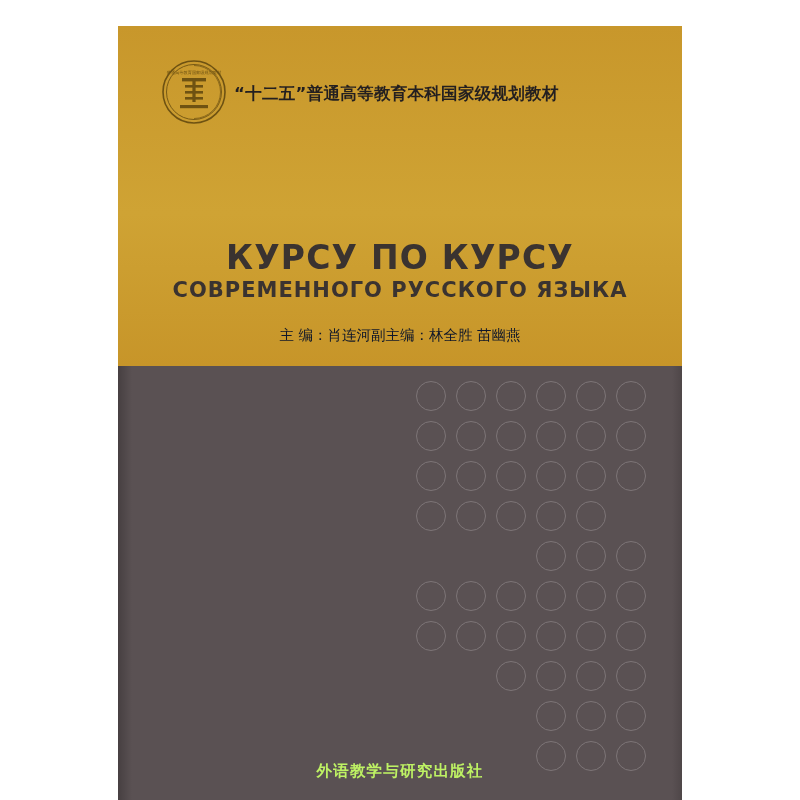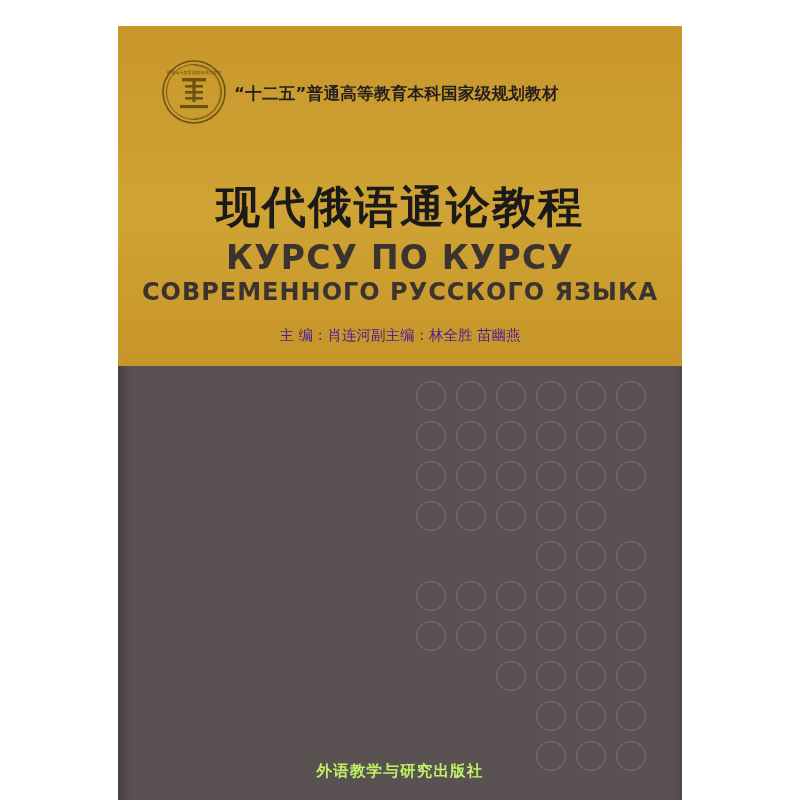--- a/index.html
+++ b/index.html
@@ -115,36 +115,36 @@
     color: #3a3330;
     letter-spacing: 1.2px;
     font-family: "DejaVu Sans", "Liberation Sans", sans-serif;
   }
   .title-ru2 {
     position: absolute;
     left: 0;
     right: 0;
     top: 252px;
     text-align: center;
-    font-size: 24px;
+    font-size: 21px;
     font-weight: bold;
     color: #3a3330;
     letter-spacing: 1px;
     font-family: "DejaVu Sans", "Liberation Sans", sans-serif;
   }
 
   .authors {
     position: absolute;
     left: 0;
     right: 0;
     top: 300px;
     display: flex;
     justify-content: center;
     font-size: 14.5px;
-    color: #4c1d95;
+    color: #0f172a;
     font-family: "DejaVu Sans", "Liberation Sans", sans-serif;
   }
 
   
   .dot-grid {
     position: absolute;
     left: 298px;
     top: 355px;
     width: 240px;
     height: 350px;
@@ -194,21 +194,20 @@
           <rect x="25" y="33" width="18" height="2.6" fill="#6e5212"></rect>
           <rect x="25" y="39" width="18" height="2.6" fill="#6e5212"></rect>
           <rect x="32.4" y="20" width="3.2" height="24" fill="#6e5212"></rect>
           <rect x="20" y="47" width="28" height="3.2" fill="#6e5212"></rect>
           <text x="34" y="16" font-size="4.2" fill="#6e5212" text-anchor="middle" font-family="DejaVu Sans, sans-serif">普通高等教育国家级规划教材</text>
         </svg>
       </div>
 
       <div class="series-line">“十二五”普通高等教育本科国家级规划教材</div>
 
-      <div class="title-cn">现代俄语通论教程</div>
 
       <div class="title-ru1">КУРСУ ПО КУРСУ</div>
 
       <div class="title-ru2">СОВРЕМЕННОГО РУССКОГО ЯЗЫКА</div>
 
       <div class="authors">
         <span>主  编：肖连河</span>
         <span>副主编：林全胜  苗幽燕</span>
       </div>
     </div>

